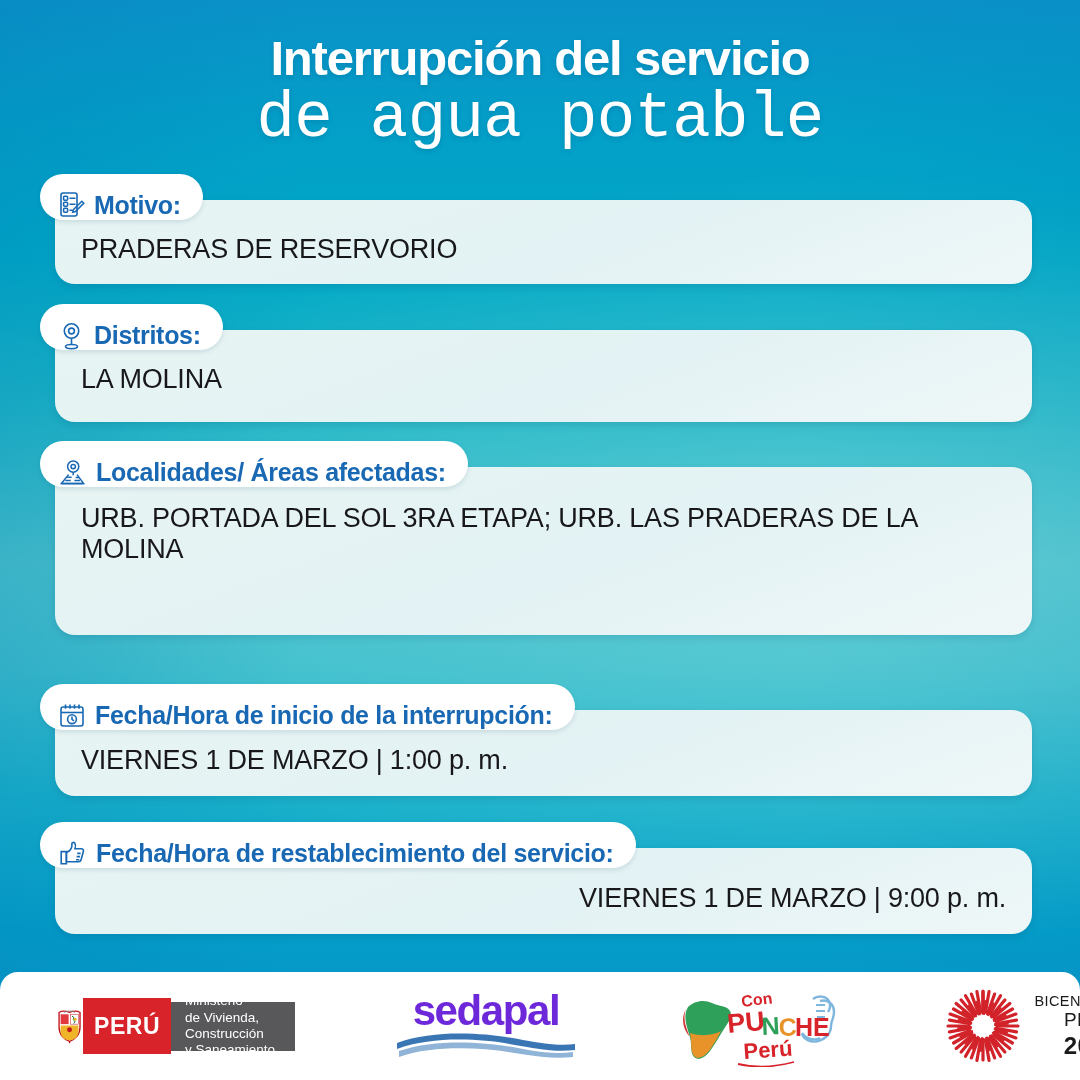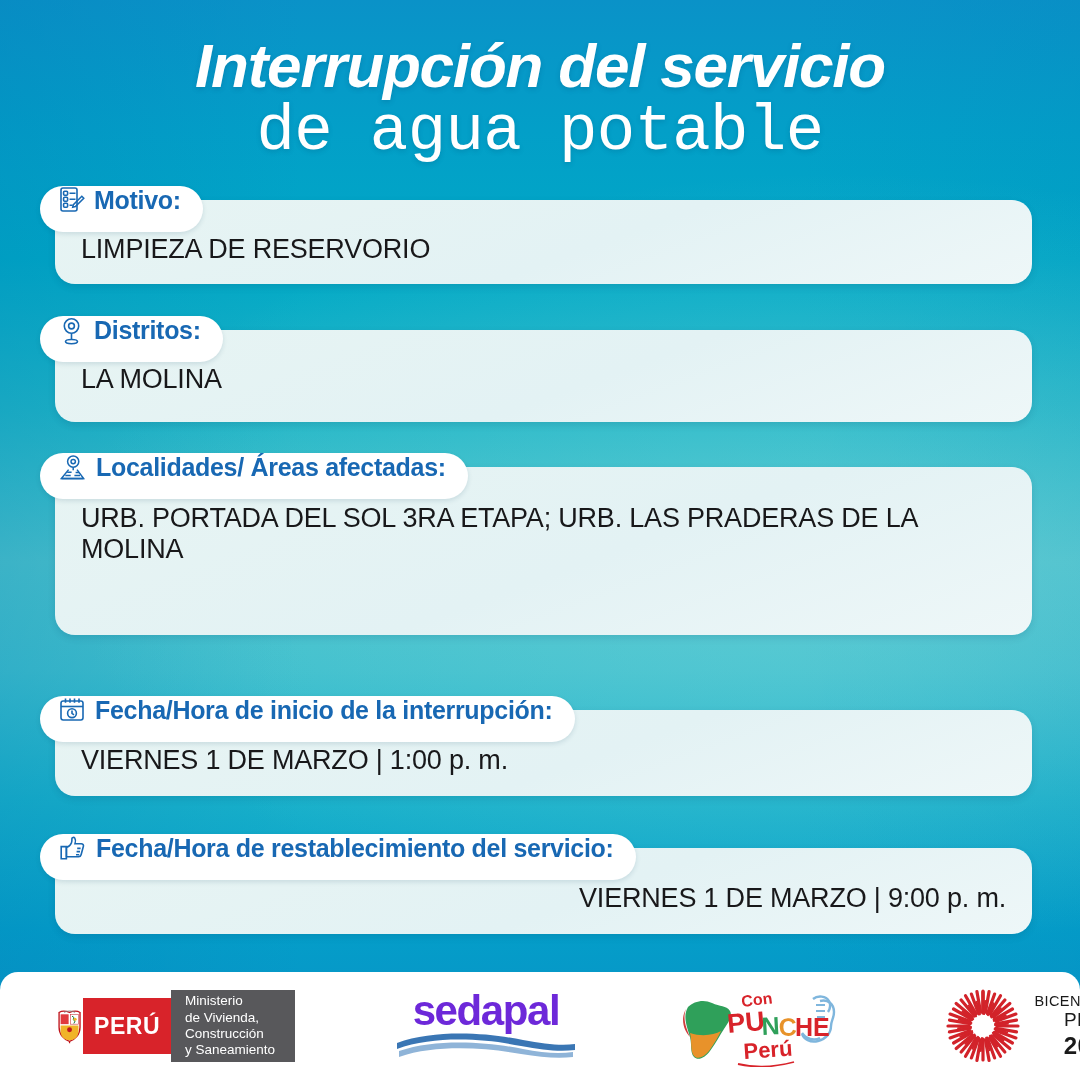--- a/index.html
+++ b/index.html
@@ -34,38 +34,37 @@
   }
 
   
   #title {
     position:absolute; left:0; right:0; top:34px;
     text-align:center; color:#ffffff;
     text-shadow:0 2px 5px rgba(0,70,110,.22);
   }
   #title .l1 {
     display:block;
-    font-size:62px; font-weight:bold; line-height:1.02;
+    font-size:49px; font-weight:bold; line-height:1.02;
     letter-spacing:-1.2px;
-    font-style:italic;
   }
   #title .l2 {
     display:block;
     font-size:64px; font-weight:normal; line-height:1.12;
     letter-spacing:-.6px;
     font-family:Liberation Mono, monospace;
   }
 
   
   .section { position:absolute; left:0; right:0; }
 
   .pill {
-    position:absolute; left:40px; top:12px;
+    position:absolute; left:40px; top:0;
     height:46px;
-    display:flex; align-items:flex-start; gap:9px;
+    display:flex; align-items:flex-end; gap:9px;
     padding:0 22px 0 18px;
     background:#ffffff;
     border-radius:24px;
     z-index:3;
     box-shadow:0 2px 5px rgba(0,60,90,.13);
     white-space:nowrap;
   }
   .pill .ptext {
     font-size:25px; font-weight:bold;
     color:#1868b3;
@@ -99,21 +98,21 @@
   
   #minlogo { margin-left:56px; display:flex; align-items:center; height:62px; }
   #minShield { width:44px; height:56px; }
   #minPeru {
     background:#d8232a; color:#fff;
     font-size:23px; font-weight:bold; letter-spacing:.5px;
     height:56px; display:flex; align-items:center; padding:0 11px;
   }
   #minTxt {
     background:#58585b; color:#fff;
-    height:72px; display:flex; flex-direction:column; justify-content:center;
+    height:49px; display:flex; flex-direction:column; justify-content:center;
     padding:8px 14px; line-height:1.22;
     font-size:13.5px;
   }
 
   
   #sedapal { margin-left:98px; width:190px; }
   #sedapal .word {
     font-size:42px; font-weight:bold; color:#6d28d9;
     letter-spacing:-1.4px; line-height:.95; text-align:center;
   }
@@ -134,21 +133,21 @@
 <div id="bg"></div>
 <div id="bgTint"></div>
 
 <div id="title">
   <span class="l1">Interrupción del servicio</span>
   <span class="l2">de agua potable</span>
 </div>
 
 <div class="section" style="top:174px;">
   <div class="box" style="height:84px;">
-    <div class="boxtext" style="top:34px;">LIMPIEZA DE RESERVORIO</div>
+    <div class="boxtext" style="top:34px;">PRADERAS DE RESERVORIO</div>
   </div>
   <div class="pill">
     <span>
       <svg width="27" height="29" viewBox="0 0 27 29" fill="none" stroke="#1868b3" stroke-width="1.6">
         <rect x="3" y="2" width="16" height="23" rx="2"></rect>
         <rect x="5.6" y="5.2" width="4" height="4" rx="1"></rect>
         <rect x="5.6" y="11.2" width="4" height="4" rx="1"></rect>
         <rect x="5.6" y="17.2" width="4" height="4" rx="1"></rect>
         <path d="M11.5 7.2h6M11.5 13.2h6M11.5 19.2h3.2"></path>
         <path d="M23.8 10.2l2 2-8.4 8.4-2.7.7.7-2.7z" stroke-width="1.5"></path>

